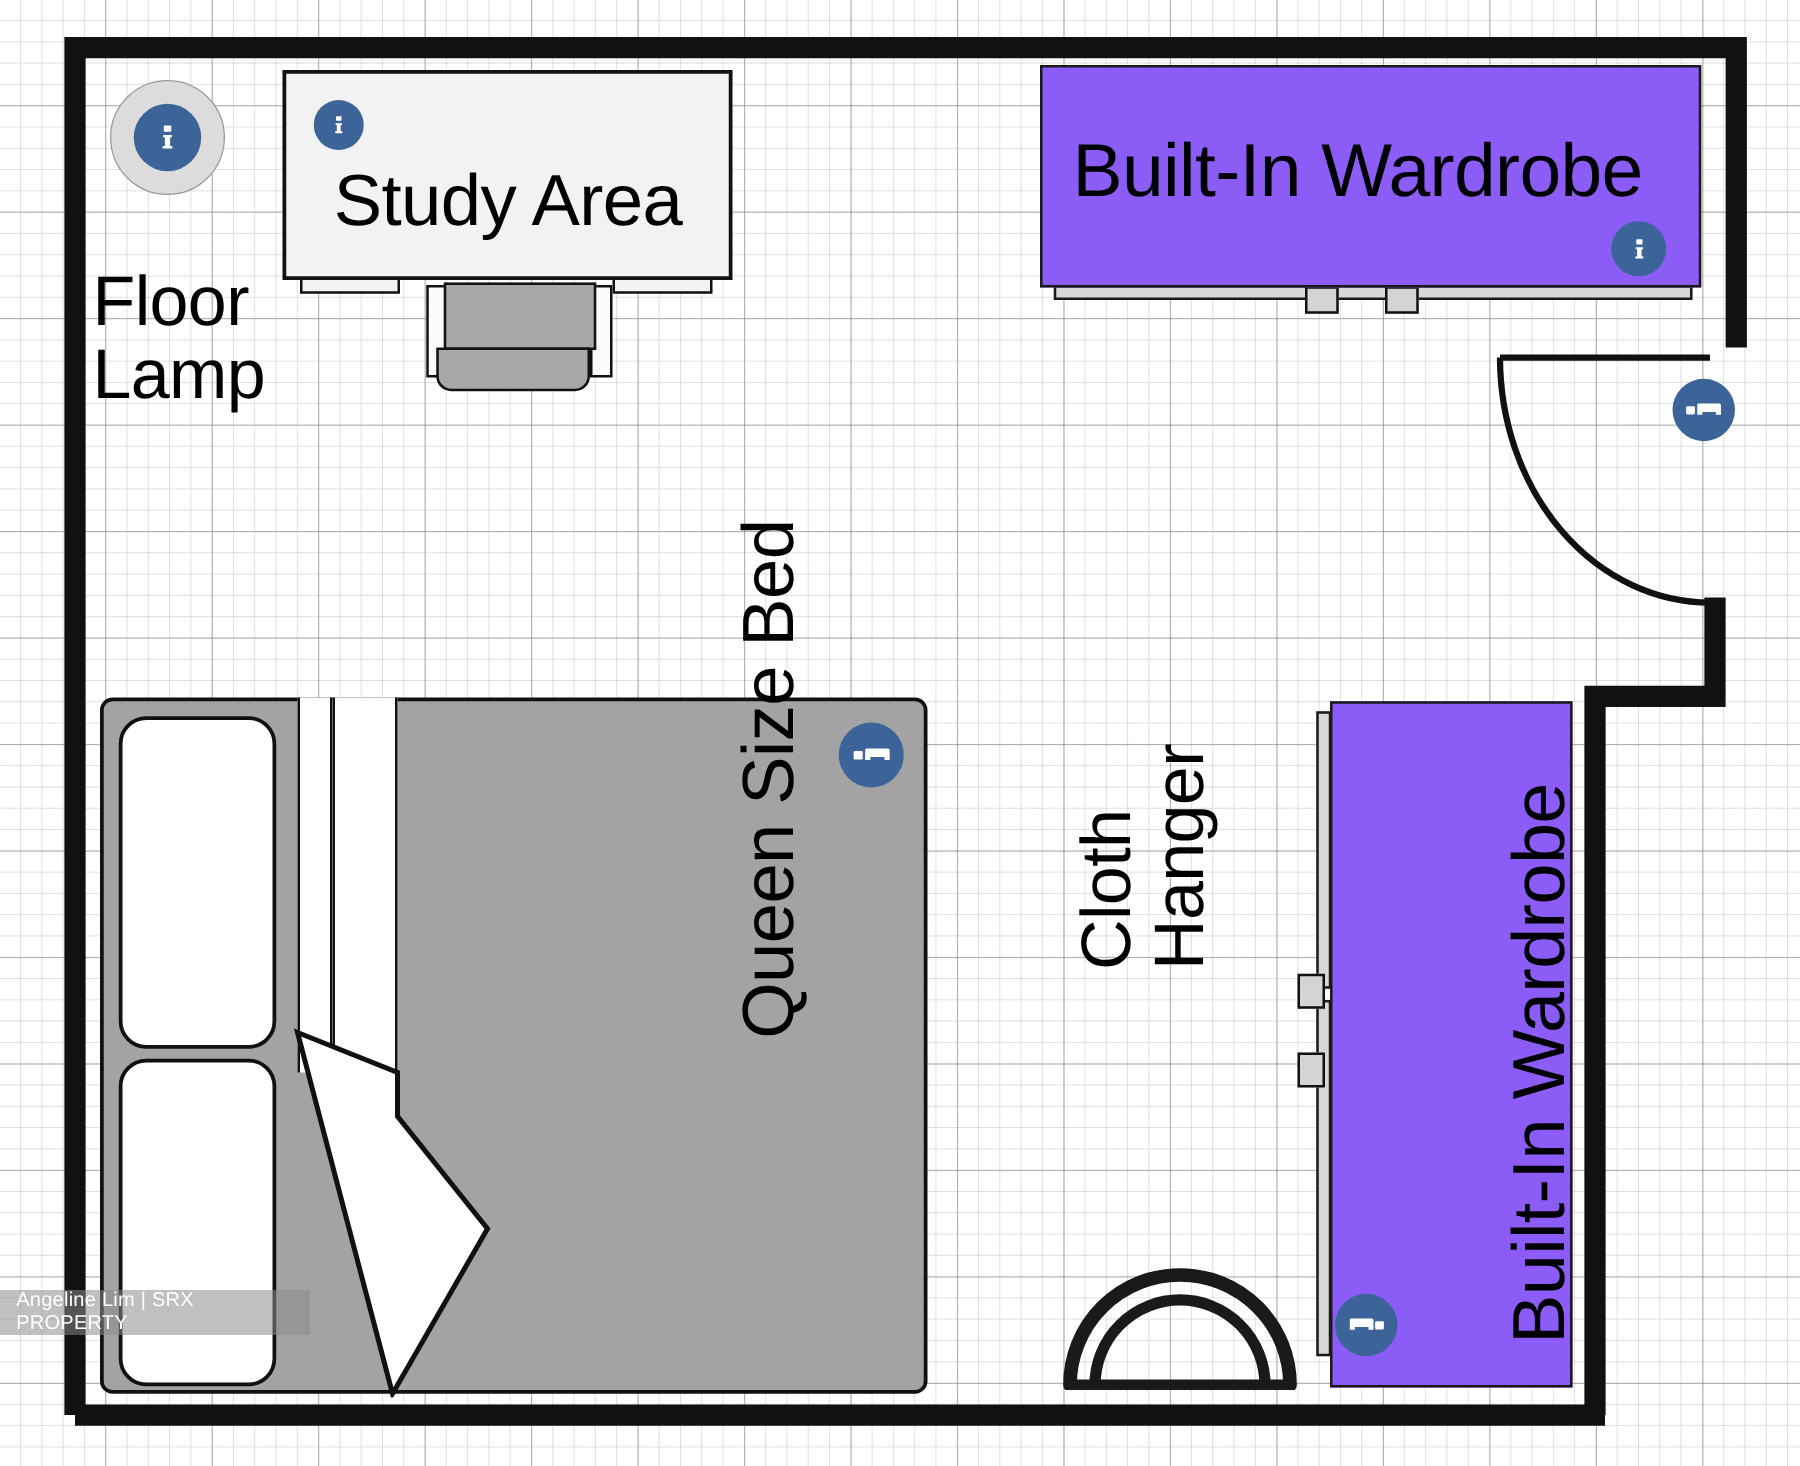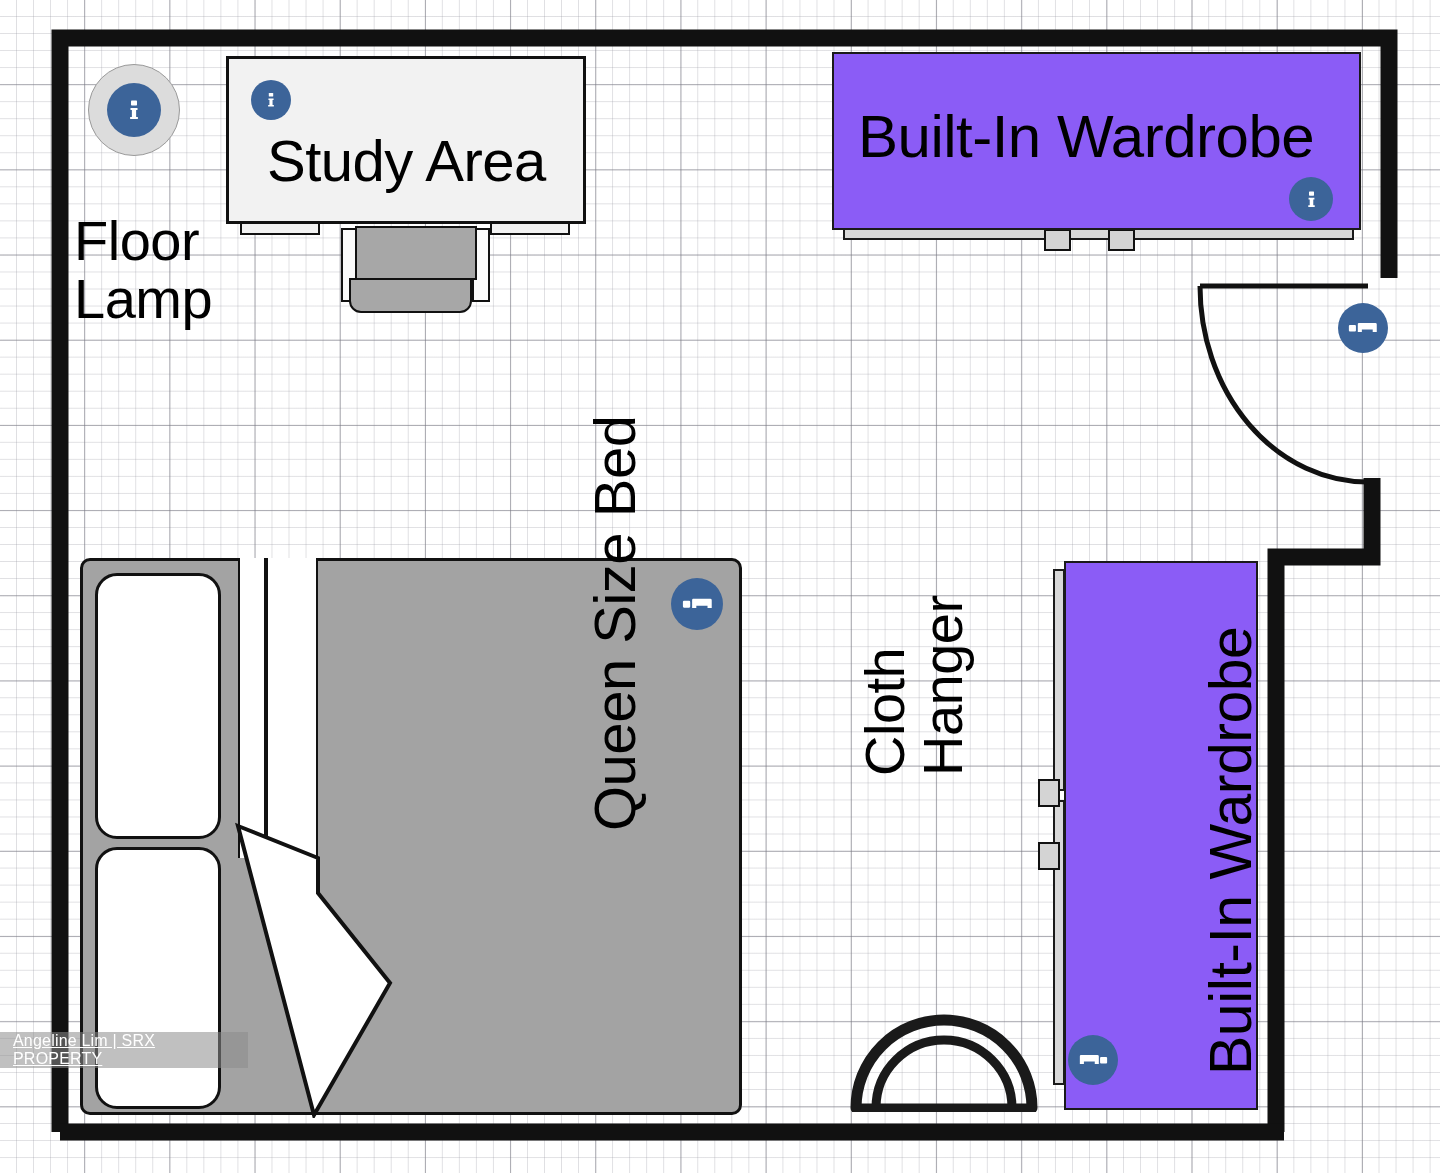--- a/index.html
+++ b/index.html
@@ -161,21 +161,20 @@
   #watermark {
     position: absolute;
     background: rgba(140,140,140,0.55);
     color: #ffffff;
     display: flex;
     align-items: center;
     padding-left: 13px;
     box-sizing: border-box;
     font-size: 16px;
     letter-spacing: 0.2px;
-    text-decoration: underline;
   }
 </style>
 </head>
 <body>
 
 <div id="stage">
 
   <div id="grid"></div>
 
   <svg id="walls" width="1440" height="1173" viewBox="0 0 1440 1173">

